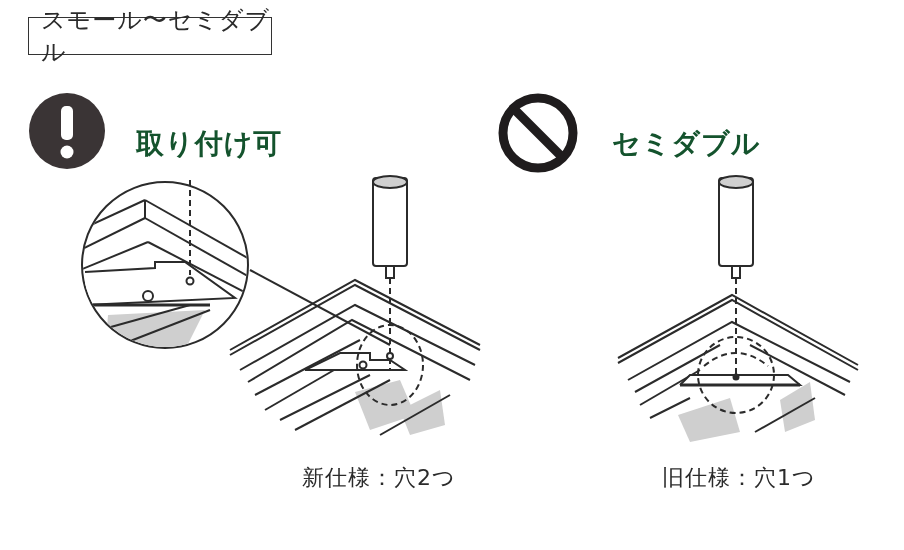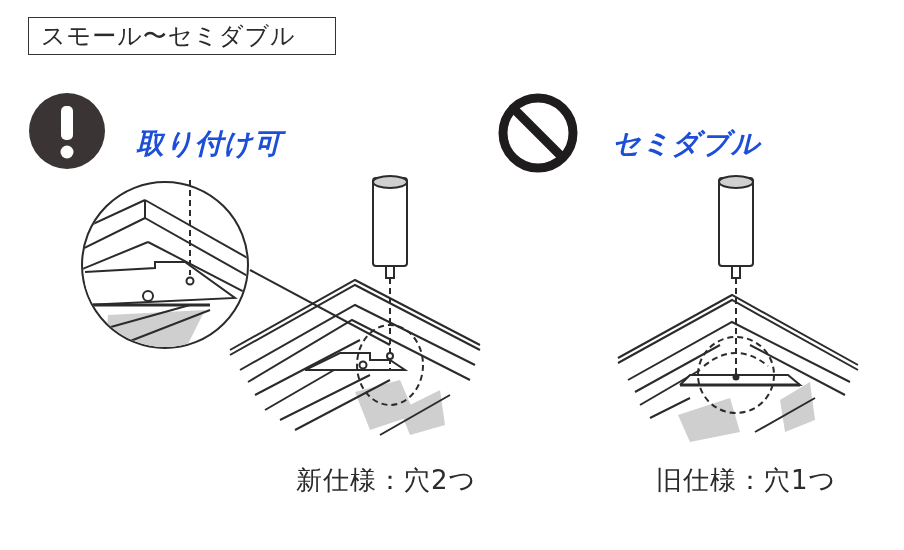--- a/index.html
+++ b/index.html
@@ -1,23 +1,23 @@
 <!DOCTYPE html>
 <html><head>
 <meta charset="utf-8">
 <style>
   html, body { margin:0; padding:0; background:#ffffff; }
   body { width:904px; height:550px; position:relative; overflow:hidden;
          font-family: "DejaVu Sans", "Liberation Sans", sans-serif; color:#2a2a2a; }
-  .size-label { position:absolute; left:28px; top:17px; width:308px; height:38px;
+  .size-label { position:absolute; left:28px; top:17px; width:244px; height:38px;
                 border:1.5px solid #333; box-sizing:border-box; display:flex; align-items:center;
                 padding-left:12px; font-size:24px; letter-spacing:1px; color:#2b2b2b; }
   .icon { position:absolute; }
-  .heading { position:absolute; font-size:28px; font-weight:bold; color:#1d4ed8; letter-spacing:1px;font-style:italic; }
-  .caption { position:absolute; font-size:26px; color:#2b2b2b; letter-spacing:1px; }
+  .heading { position:absolute; font-size:28px; font-weight:bold; color:#14532d; letter-spacing:1px; }
+  .caption { position:absolute; font-size:22px; color:#2b2b2b; letter-spacing:1px;margin-left:6px; }
   svg.illus { position:absolute; }
 </style>
 </head>
 <body>
 
 <div class="size-label">スモール〜セミダブル</div>
 
 <svg class="icon" style="left:28px;top:92px" width="78" height="78" viewBox="0 0 78 78">
   <circle cx="39" cy="39" r="38" fill="#3a3435"></circle>
   <rect x="33" y="14" width="12" height="34" rx="5" fill="#fff"></rect>

